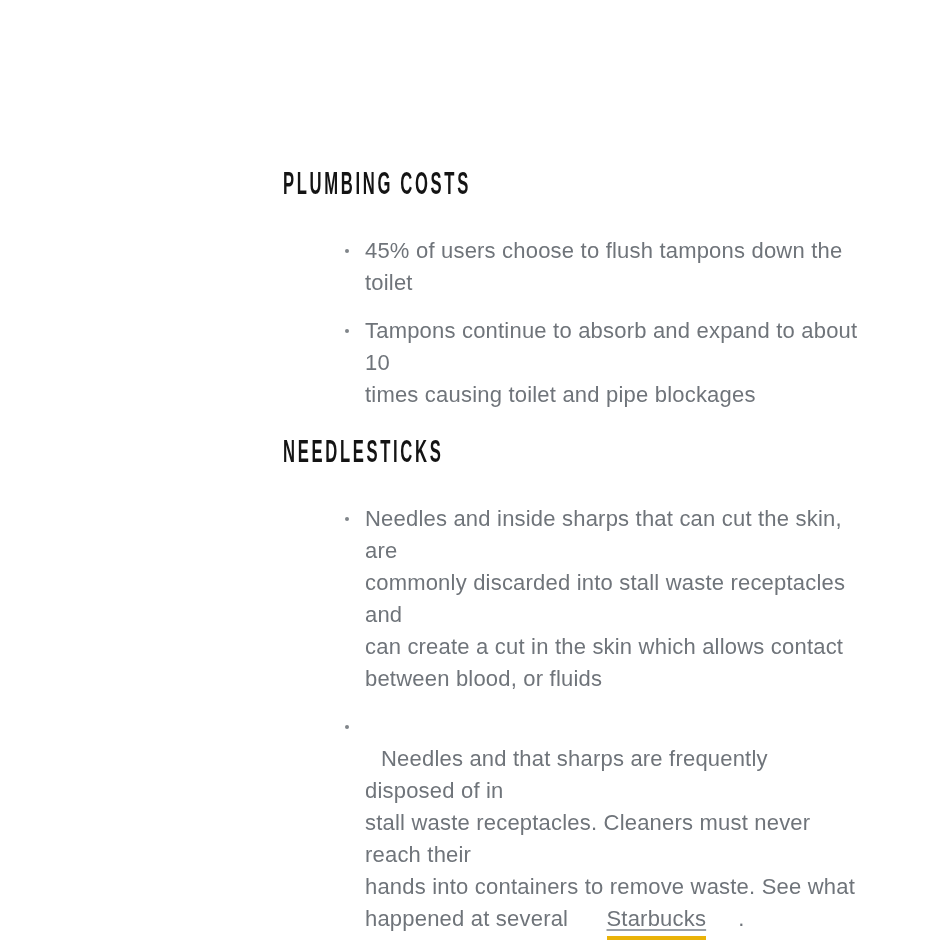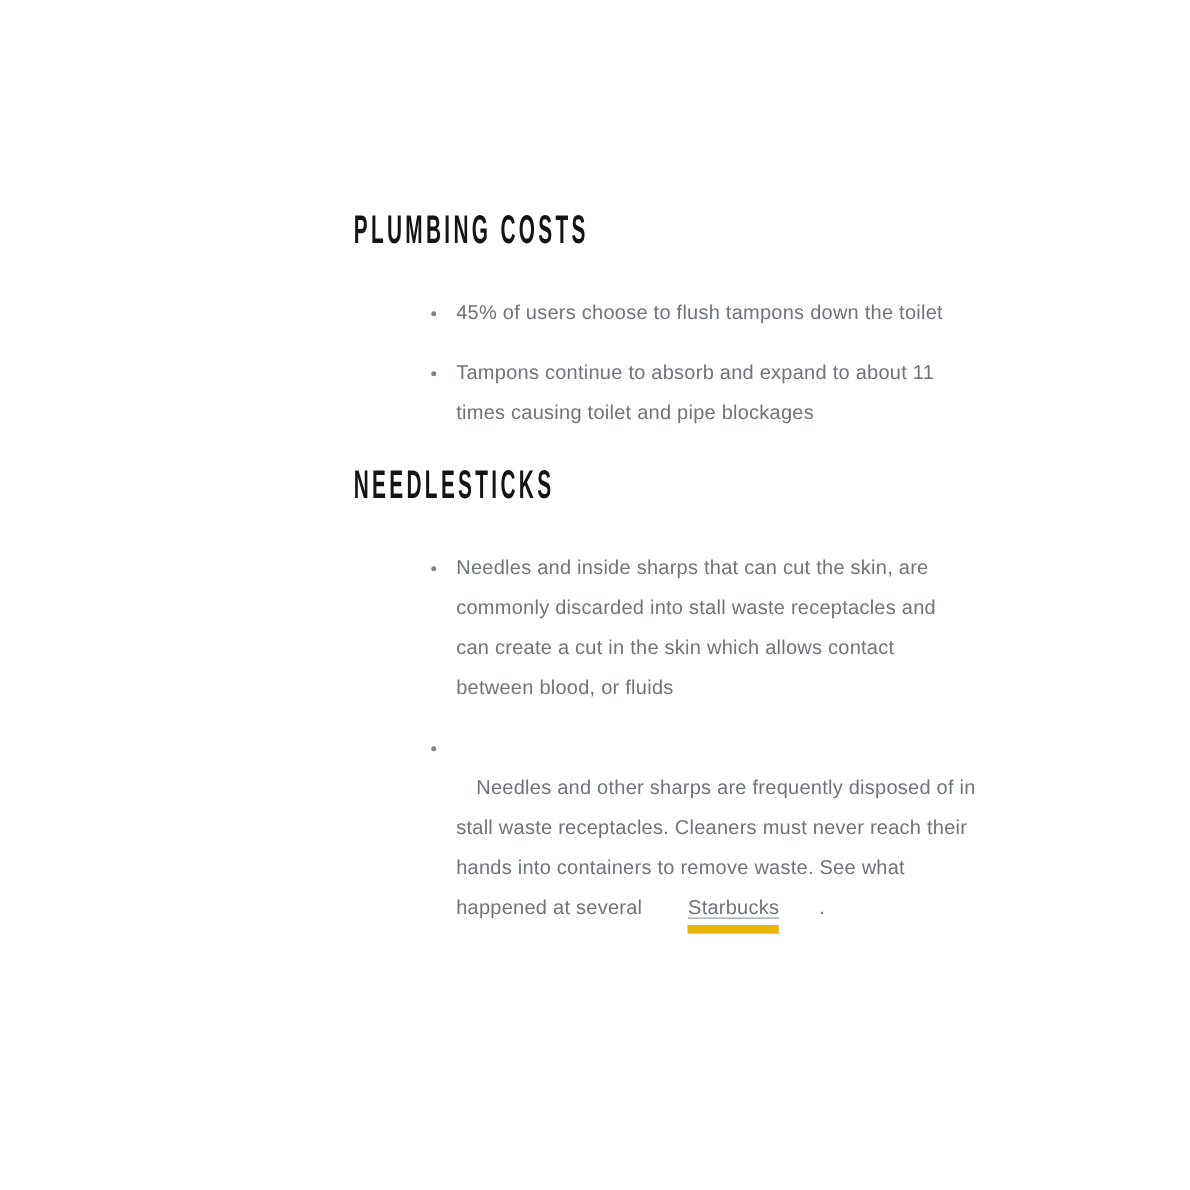--- a/index.html
+++ b/index.html
@@ -30,21 +30,21 @@
     margin: 24px 0 36px 0;
   }
   .section:first-child .section-heading { margin-top: 0; }
   .bullet-list {
     list-style: none;
     width: 575px;
   }
   .bullet-item {
     position: relative;
     padding-left: 50px;
-    font-size: 16px;
+    font-size: 22px;
     line-height: 32px;
     color: #6f747a;
     letter-spacing: 0.2px;
     margin-bottom: 10px;
     white-space: pre-line;
   }
   .bullet-item::before {
     content: "";
     position: absolute;
     left: 30px;
@@ -52,50 +52,50 @@
     width: 4px;
     height: 4px;
     border-radius: 50%;
     background: #80858a;
   }
   .inline-link {
     color: #6f747a;
     text-decoration: underline;
     text-decoration-color: #9aa0a5;
     text-underline-offset: 3px;
-    border-bottom: 7px solid #eab308;
+    border-bottom: 4px solid #eab308;
     padding-bottom: 5px;
     cursor: pointer;
   }
 </style>
 </head>
 <body>
 
 <div class="page">
   <div class="content">
 
     <div class="section">
       <h2 class="section-heading">PLUMBING COSTS</h2>
       <ul class="bullet-list">
         <li class="bullet-item">45% of users choose to flush tampons down the toilet</li>
-        <li class="bullet-item">Tampons continue to absorb and expand to about 11
+        <li class="bullet-item">Tampons continue to absorb and expand to about 10
 times causing toilet and pipe blockages</li>
       </ul>
     </div>
 
 
     <div class="section">
       <h2 class="section-heading">NEEDLESTICKS</h2>
       <ul class="bullet-list">
         <li class="bullet-item">Needles and inside sharps that can cut the skin, are
 commonly discarded into stall waste receptacles and
 can create a cut in the skin which allows contact
 between blood, or fluids</li>
         <li class="bullet-item">
-          <span>Needles and other sharps are frequently disposed of in
+          <span>Needles and that sharps are frequently disposed of in
 stall waste receptacles. Cleaners must never reach their
 hands into containers to remove waste. See what
 happened at several </span><a class="inline-link">Starbucks</a><span>.</span>
         </li>
       </ul>
     </div>
 
   </div>
 </div>
 

